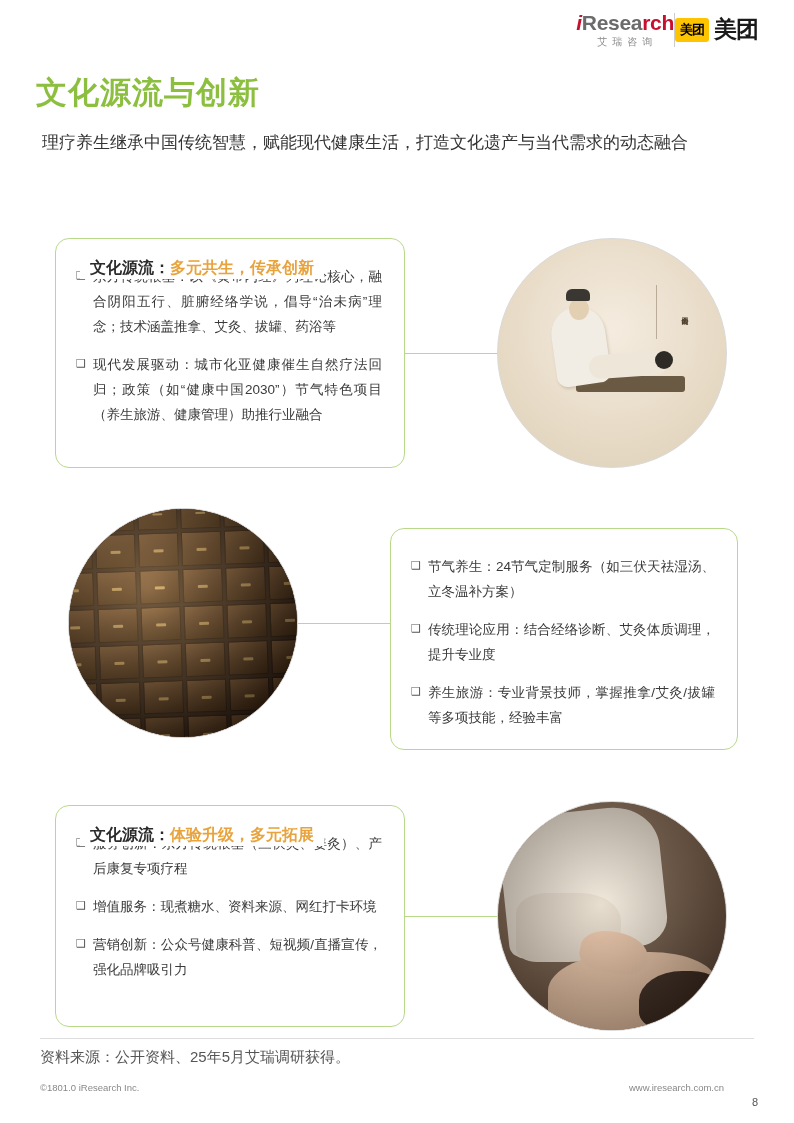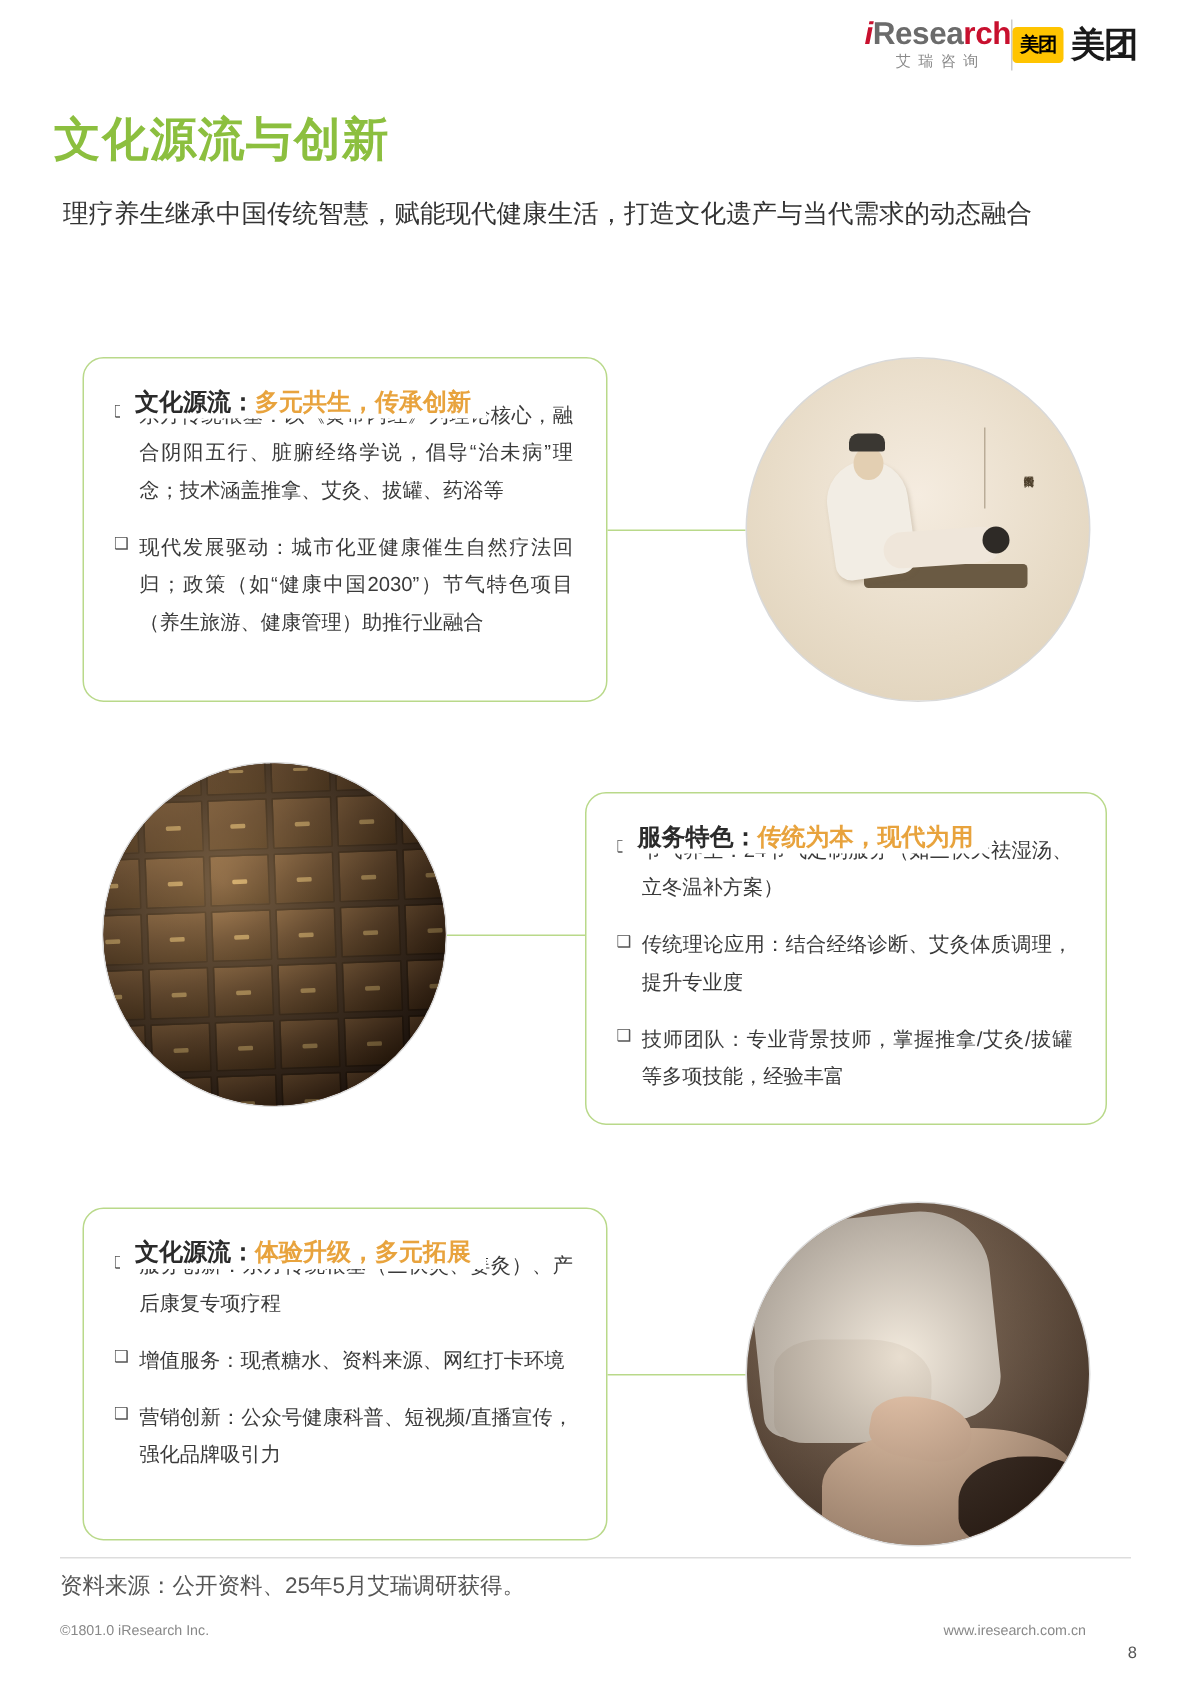--- a/index.html
+++ b/index.html
@@ -398,35 +398,32 @@
         <div class="cab-cell"></div>
         <div class="cab-cell"></div>
         <div class="cab-cell"></div>
     </div>
     <div class="cab-shade"></div>
   </div>
 </div>
 <div class="connector" style="left:298px; top:623px; width:92px;"></div>
 
 <div class="card" style="left:390px; top:528px; width:348px; height:222px;">
-  <div class="card-heading">
-    <span class="heading-dark">服务特色：</span><span class="heading-accent">传统为本，现代为用</span>
-  </div>
   <div class="bullets">
     <div class="bullet">
       <span class="bullet-mark">❑</span>
       <span class="bullet-text">节气养生：24节气定制服务（如三伏天祛湿汤、立冬温补方案）</span>
     </div>
     <div class="bullet">
       <span class="bullet-mark">❑</span>
       <span class="bullet-text">传统理论应用：结合经络诊断、艾灸体质调理，提升专业度</span>
     </div>
     <div class="bullet">
       <span class="bullet-mark">❑</span>
-      <span class="bullet-text">技师团队：专业背景技师，掌握推拿/艾灸/拔罐等多项技能，经验丰富</span>
+      <span class="bullet-text">养生旅游：专业背景技师，掌握推拿/艾灸/拔罐等多项技能，经验丰富</span>
     </div>
   </div>
 </div>
 
 <div class="card" style="left:55px; top:805px; width:350px; height:222px;">
   <div class="card-heading">
     <span class="heading-dark">文化源流：</span><span class="heading-accent">体验升级，多元拓展</span>
   </div>
   <div class="bullets">
     <div class="bullet">

